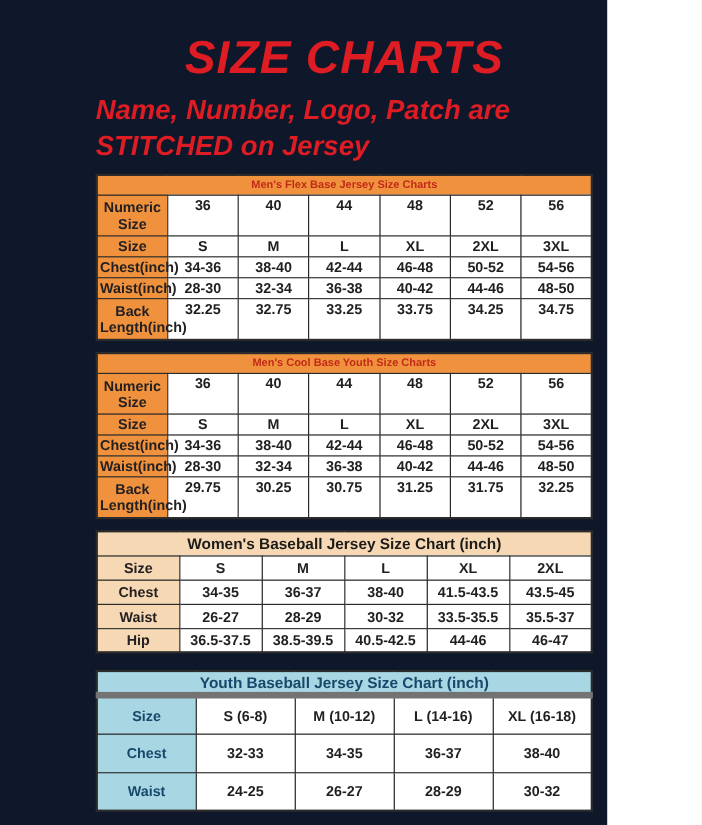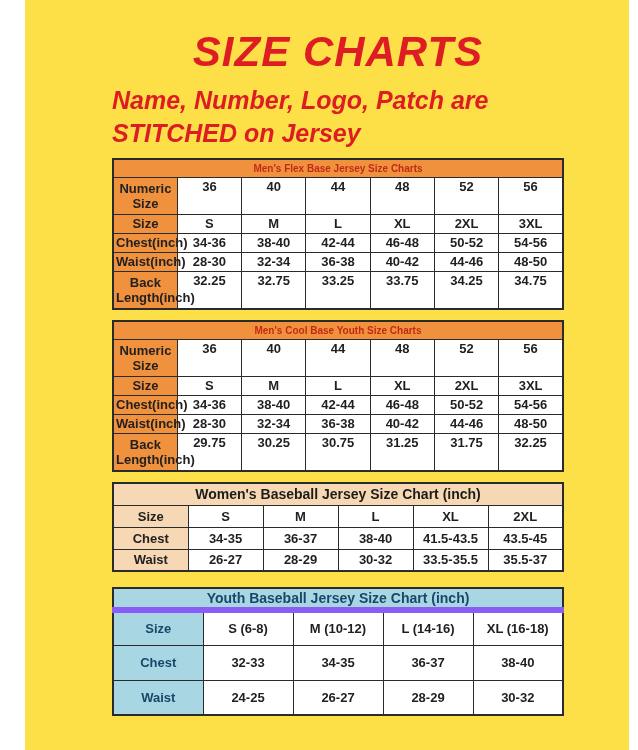--- a/index.html
+++ b/index.html
@@ -4,25 +4,24 @@
 <style>
   * { margin: 0; padding: 0; box-sizing: border-box; }
   html, body { background: #ffffff; }
   body {
     font-family: "Liberation Sans", sans-serif;
     width: 638px;
     height: 750px;
     overflow: hidden;
   }
   .canvas {
-    width: 604px;
+    width: 552px;
     height: 750px;
-    background: #fde047;
+    background: #0f172a;
     padding-top: 30px;
-    margin-left: 25px;
   }
   .content {
     width: 452px;
     margin-left: 87px;
   }
   .page-title {
     font-size: 42px;
     font-weight: bold;
     font-style: italic;
     color: var(--title-red);
@@ -85,21 +84,21 @@
     width: 66px;
     color: #242021;
   }
   table.peach td { height: 22px; background: #ffffff; }
   
   table.blue th.tbl-title {
     background: var(--blue);
     color: var(--blue-ink);
     height: 22px;
     font-size: 14px;
-    border-bottom: 6px solid #8b5cf6;
+    border-bottom: 6px solid #737373;
   }
   table.blue td.row-label {
     background: var(--blue);
     width: 76px;
     color: var(--blue-ink);
   }
   table.blue td { height: 35px; background: #ffffff; }
 </style>
 </head>
 <body>
@@ -241,20 +240,28 @@
             <td class="val">43.5-45</td>
           </tr>
           <tr class="row-2">
             <td class="row-label">Waist</td>
             <td class="val">26-27</td>
             <td class="val">28-29</td>
             <td class="val">30-32</td>
             <td class="val">33.5-35.5</td>
             <td class="val">35.5-37</td>
           </tr>
+          <tr class="row-3">
+            <td class="row-label">Hip</td>
+            <td class="val">36.5-37.5</td>
+            <td class="val">38.5-39.5</td>
+            <td class="val">40.5-42.5</td>
+            <td class="val">44-46</td>
+            <td class="val">46-47</td>
+          </tr>
         </tbody>
       </table>
     <table class="size-table blue">
         <thead>
           <tr>
             <th colspan="5" class="tbl-title">Youth Baseball Jersey Size Chart (inch)</th>
           </tr>
         </thead>
         <tbody>
           <tr class="row-0">

